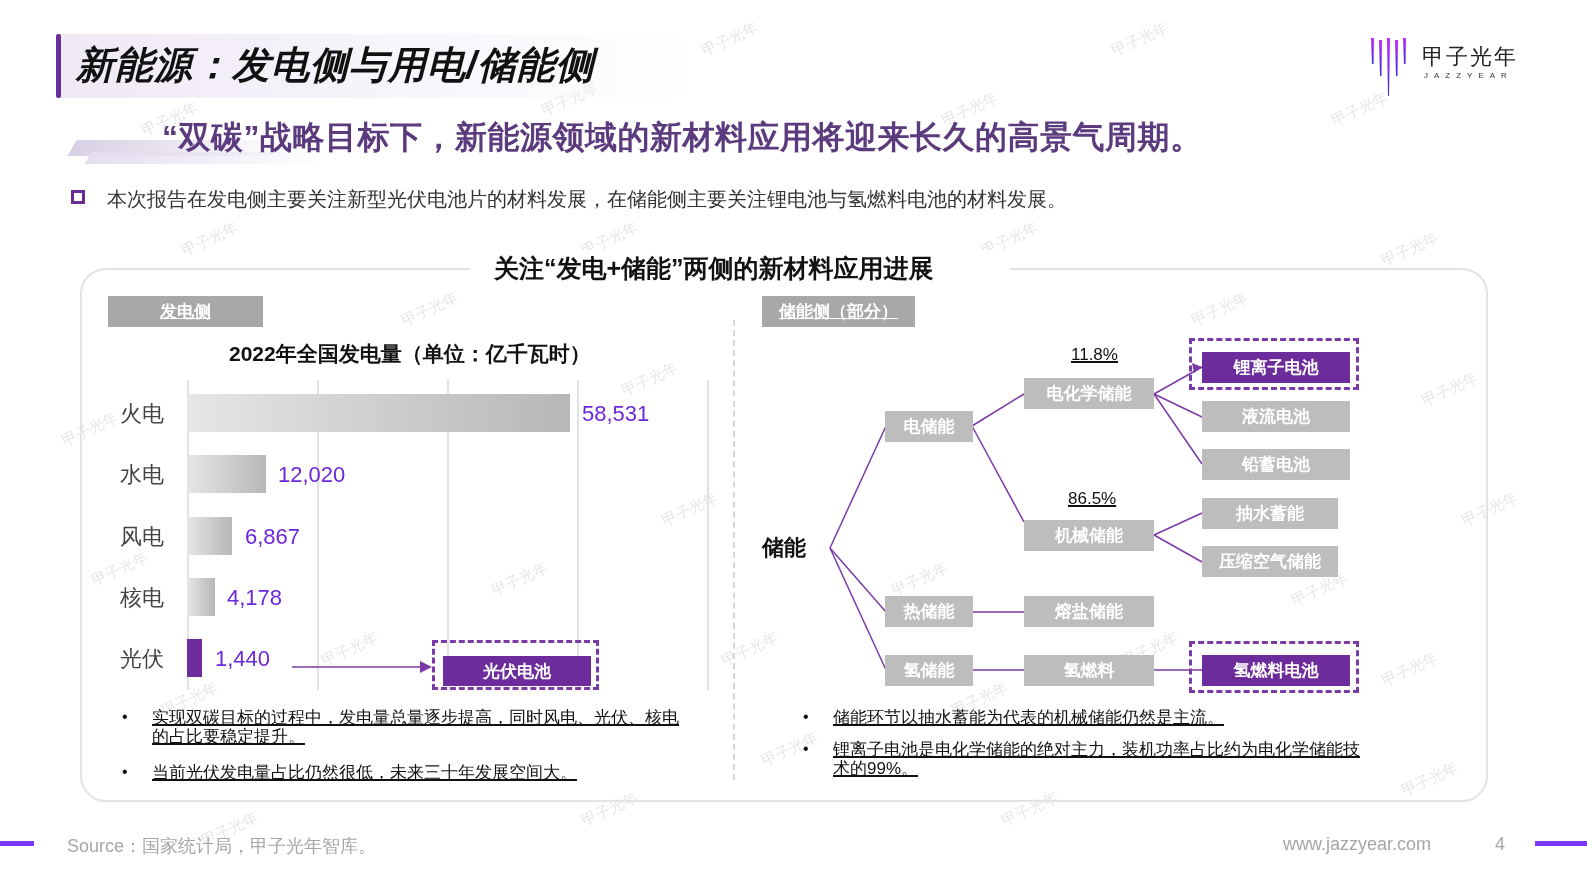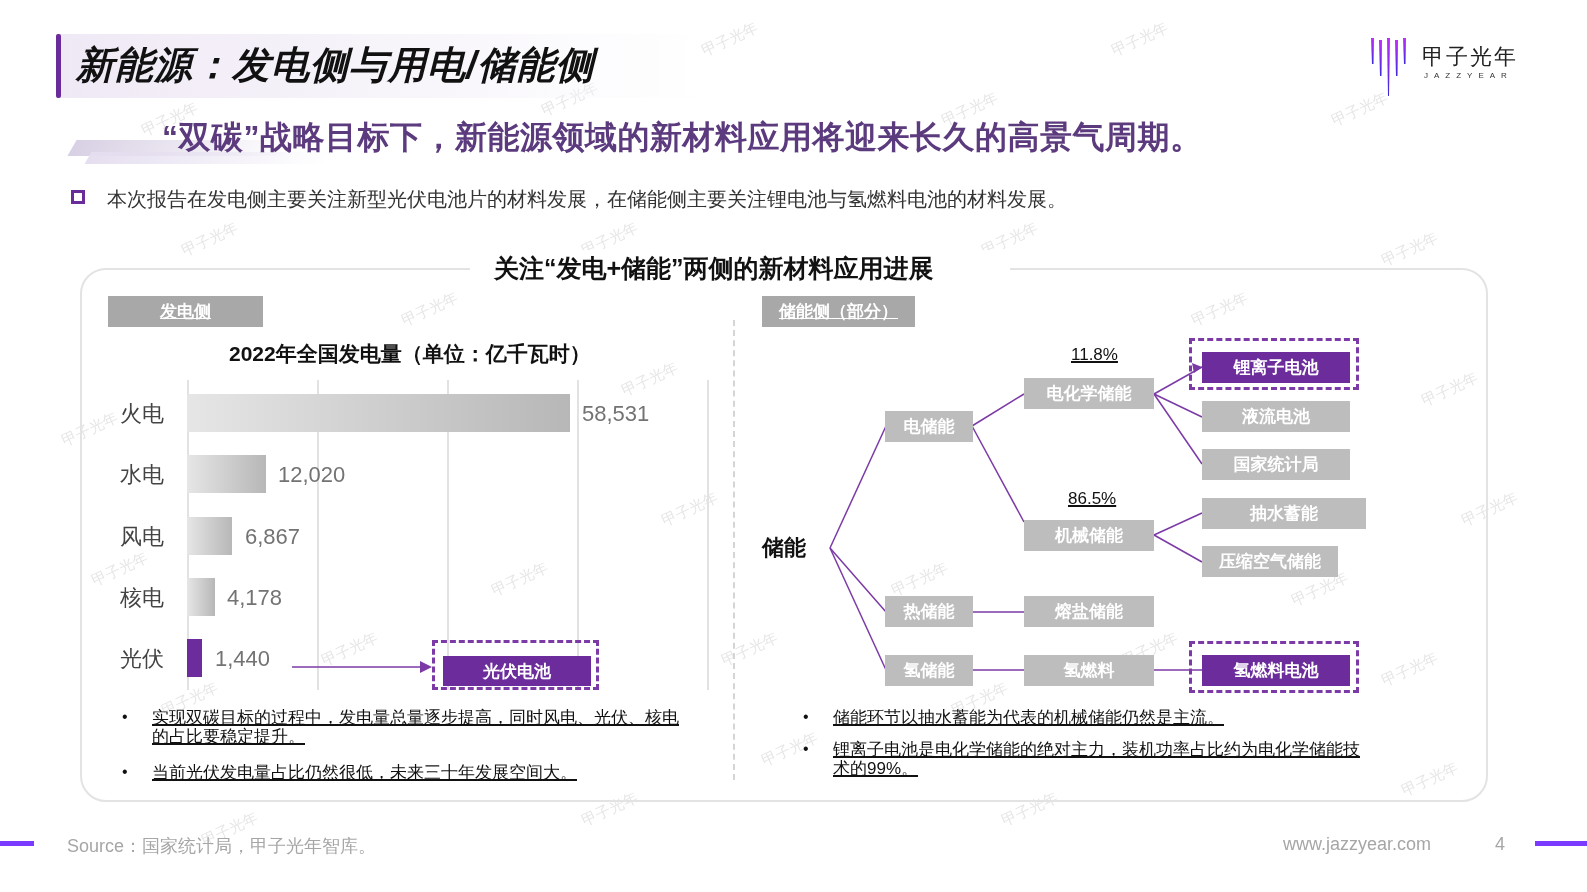--- a/index.html
+++ b/index.html
@@ -45,21 +45,21 @@
   .tab-right { left: 762px; top: 296px; width: 153px; }
 
   
   .chart-title { left: 229px; top: 340px; font-size: 21px; font-weight: bold; color: #111; white-space: nowrap; }
   .chart-area { left: 187px; top: 380px; width: 522px; height: 310px; }
   .gridline { position: absolute; top: 0; bottom: 0; width: 2px; background: #e2e2e2; }
   .bar-row { position: absolute; left: 0; height: 40px; }
   .bar-label { position: absolute; left: -67px; font-size: 22px; color: #444; white-space: nowrap; line-height: 40px; }
   .bar { position: absolute; left: 0; top: 0; height: 38px; background: linear-gradient(90deg, #e6e6e6, #b7b7b7); }
   .bar.hl { background: #6d2c9c; }
-  .bar-value { position: absolute; top: 0; font-size: 22px; color: #737373; line-height: 40px; white-space: nowrap; }
+  .bar-value { position: absolute; top: 0; font-size: 22px; color: #6d28d9; line-height: 40px; white-space: nowrap; }
 
   .pv-arrow { left: 292px; top: 657px; width: 430px; height: 20px; }
   .pv-dash { left: 432px; top: 640px; width: 167px; height: 50px; border: 3px dashed #7b3aa6; }
   .pv-box { left: 443px; top: 656px; width: 148px; height: 30px; background: #6d2c9c; color: #fff;
     font-weight: bold; font-size: 17px; display: flex; align-items: center; justify-content: center; }
 
   
   .bullets { font-size: 17px; color: #111; }
   .bullet { position: absolute; display: flex; }
   .bullet .dot { width: 30px; flex: none; font-size: 16px; }
@@ -245,22 +245,22 @@
 <div class="pct" style="left:1071px;top:345px">11.8%</div>
 <div class="node" style="left:1024px;top:378px;width:130px">电化学储能</div>
 <div class="pct" style="left:1068px;top:489px">86.5%</div>
 <div class="node" style="left:1024px;top:520px;width:130px">机械储能</div>
 <div class="node" style="left:1024px;top:596px;width:130px">熔盐储能</div>
 <div class="node" style="left:1024px;top:655px;width:130px">氢燃料</div>
 
 <div class="dash-frame" style="left:1189px;top:338px;width:170px;height:52px"></div>
 <div class="node hl" style="left:1202px;top:352px;width:148px">锂离子电池</div>
 <div class="node" style="left:1202px;top:401px;width:148px">液流电池</div>
-<div class="node" style="left:1202px;top:449px;width:148px">国家统计局</div>
-<div class="node" style="left:1202px;top:498px;width:164px">抽水蓄能</div>
+<div class="node" style="left:1202px;top:449px;width:148px">铅蓄电池</div>
+<div class="node" style="left:1202px;top:498px;width:136px">抽水蓄能</div>
 <div class="node" style="left:1202px;top:546px;width:136px">压缩空气储能</div>
 <div class="dash-frame" style="left:1189px;top:641px;width:170px;height:52px"></div>
 <div class="node hl" style="left:1202px;top:655px;width:148px">氢燃料电池</div>
 
 <div class="bullets">
   <div class="bullet" style="left:803px;top:708px;width:570px">
     <span class="dot">•</span>
     <span class="txt">储能环节以抽水蓄能为代表的机械储能仍然是主流。</span>
   </div>
   <div class="bullet" style="left:803px;top:740px;width:570px">

